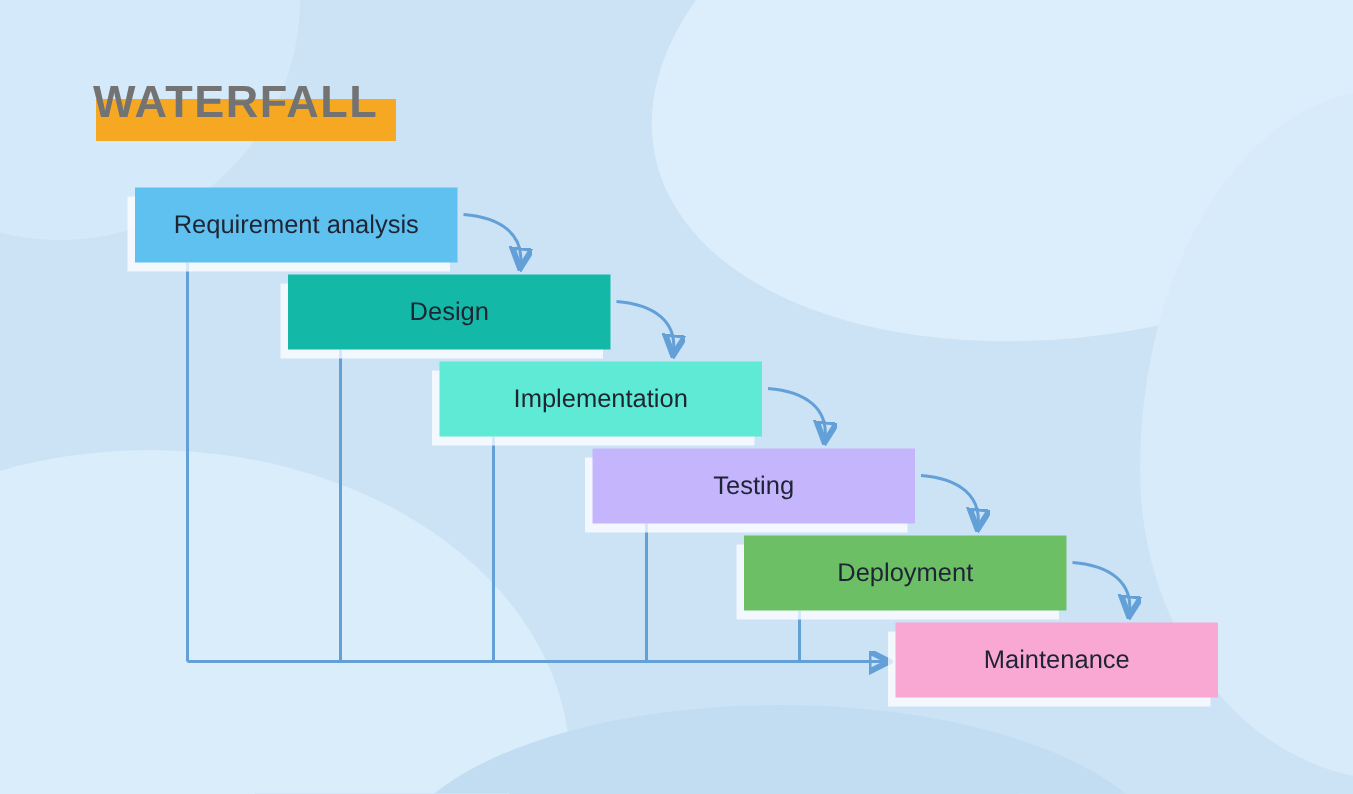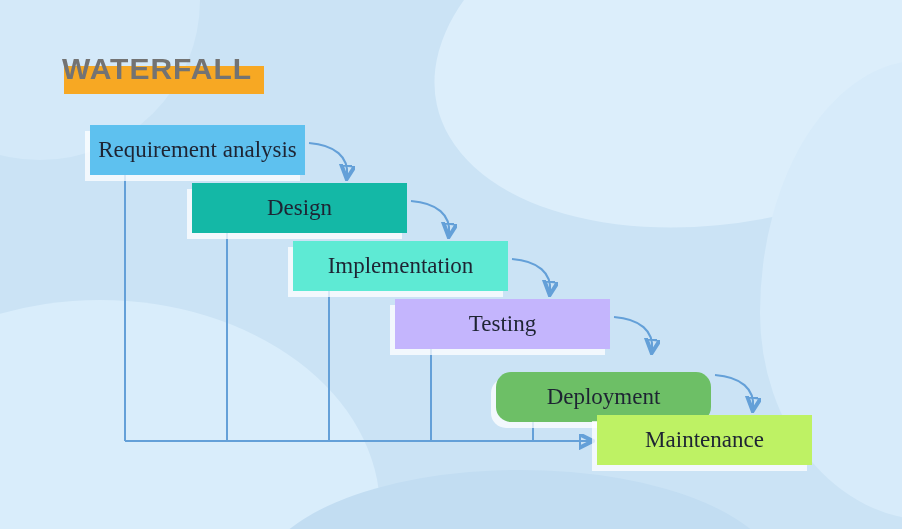--- a/index.html
+++ b/index.html
@@ -61,27 +61,27 @@
   }
 
   
   .step {
     position:absolute; z-index:3;
     width:215px; height:50px;
     display:flex; align-items:center; justify-content:center;
     box-shadow:-5px 6px 0 rgba(255,255,255,0.75);
   }
   .step-label {
-    font-size:23px; color:#1e2433;font-family:Liberation Serif, serif;
+    font-size:17px; color:#1e2433;
   }
   .step-1 { left:90px;  top:125px; }
   .step-2 { left:192px; top:183px; }
   .step-3 { left:293px; top:241px; }
   .step-4 { left:395px; top:299px; }
-  .step-5 { left:496px; top:372px;border-radius:15px; }
+  .step-5 { left:496px; top:357px; }
   .step-6 { left:597px; top:415px; }
 </style>
 </head>
 <body>
 
 <div class="blob blob-left-small"></div>
 <div class="blob blob-top-right"></div>
 <div class="blob blob-right-band"></div>
 <div class="blob blob-bottom-left"></div>
 <div class="blob blob-bottom-center"></div>
@@ -122,15 +122,15 @@
 </div>
 <div class="step step-3" style="background: #5eead4;">
   <span class="step-label">Implementation</span>
 </div>
 <div class="step step-4" style="background: #c4b5fd;">
   <span class="step-label">Testing</span>
 </div>
 <div class="step step-5" style="background: rgb(109, 191, 102);">
   <span class="step-label">Deployment</span>
 </div>
-<div class="step step-6" style="background: #bef264;">
+<div class="step step-6" style="background: #f9a8d4;">
   <span class="step-label">Maintenance</span>
 </div>
 
 </body></html>

